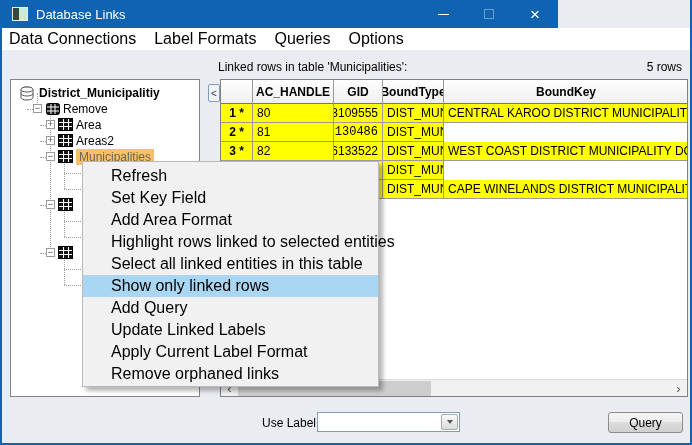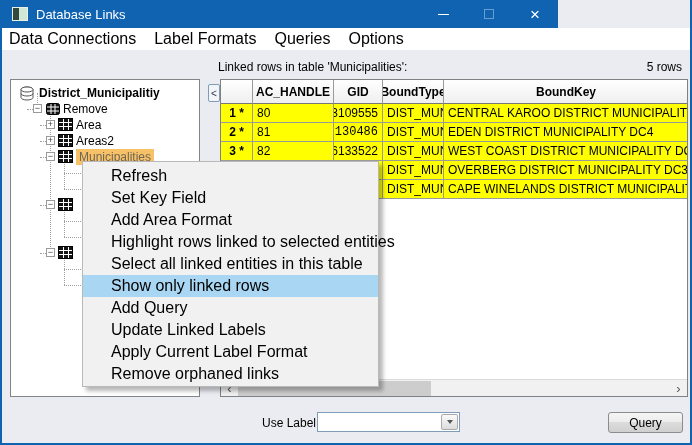--- a/index.html
+++ b/index.html
@@ -205,35 +205,33 @@
           <div class="gr-cell" style="width: 81px;">80</div>
           <div class="gr-cell right" style="width: 49px;">3109555</div>
           <div class="gr-cell" style="width: 61px;">DIST_MUN</div>
           <div class="gr-cell" style="width: 245px;">CENTRAL KAROO DISTRICT MUNICIPALITY DC</div>
         </div>
         <div class="grid-row">
           <div class="gr-cell num" style="width: 32px;">2 *</div>
           <div class="gr-cell" style="width: 81px;">81</div>
           <div class="gr-cell right" style="width: 49px; font-family: Liberation Mono, monospace;">3130486</div>
           <div class="gr-cell" style="width: 61px;">DIST_MUN</div>
-          <div class="gr-cell" style="width: 245px;">EDEN DISTRICT MUNICIPALITY DC4</div>
         </div>
         <div class="grid-row">
           <div class="gr-cell num" style="width: 32px;">3 *</div>
           <div class="gr-cell" style="width: 81px;">82</div>
           <div class="gr-cell right" style="width: 49px; text-align: center;">6133522</div>
           <div class="gr-cell" style="width: 61px;">DIST_MUN</div>
           <div class="gr-cell" style="width: 245px;">WEST COAST DISTRICT MUNICIPALITY DC1</div>
         </div>
         <div class="grid-row">
           <div class="gr-cell num" style="width: 32px;"></div>
           <div class="gr-cell" style="width: 81px;"></div>
           <div class="gr-cell right" style="width: 49px;"></div>
           <div class="gr-cell" style="width: 61px;">DIST_MUN</div>
-          <div class="gr-cell" style="width: 245px;">OVERBERG DISTRICT MUNICIPALITY DC3</div>
         </div>
         <div class="grid-row">
           <div class="gr-cell num" style="width: 32px;"></div>
           <div class="gr-cell" style="width: 81px;"></div>
           <div class="gr-cell right" style="width: 49px;"></div>
           <div class="gr-cell" style="width: 61px;">DIST_MUN</div>
           <div class="gr-cell" style="width: 245px;">CAPE WINELANDS DISTRICT MUNICIPALITY D</div>
         </div>
       </div>
     <div class="hscroll">

